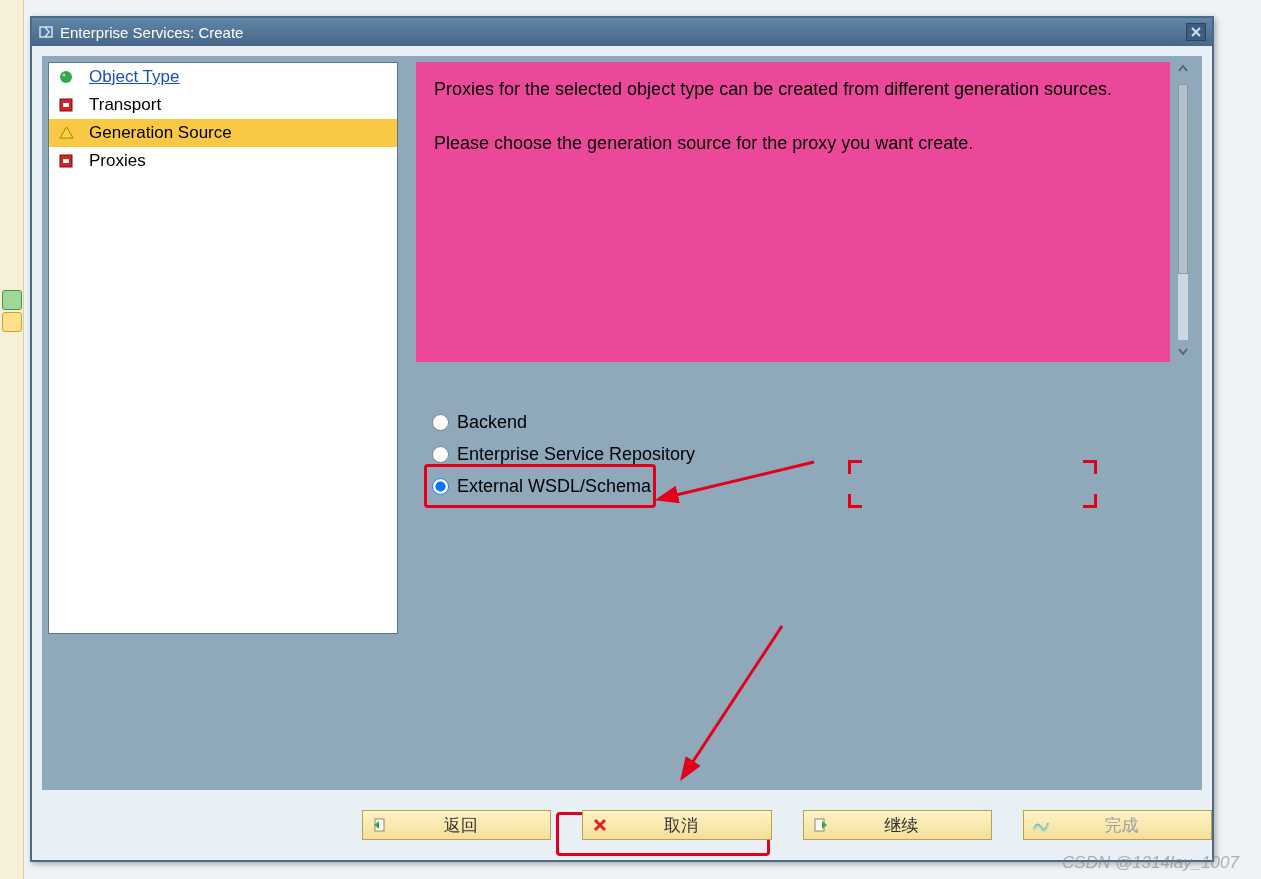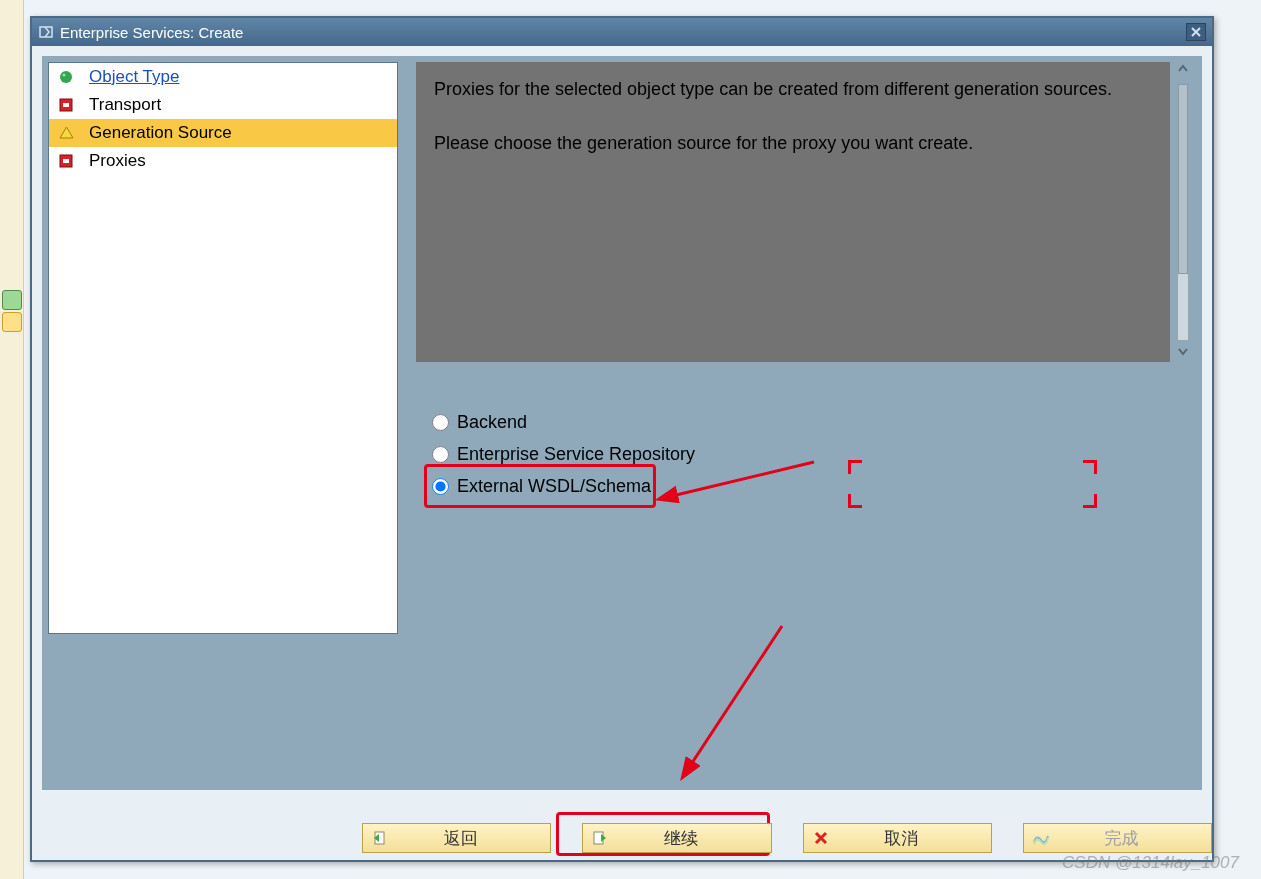--- a/index.html
+++ b/index.html
@@ -60,21 +60,21 @@
       height:28px; padding:0 8px;
       font-size:17px;
       cursor:pointer;
     }
     .steprow.sel{ background:#f9c946; }
     .step-icon{ width:18px; height:18px; margin-right:14px; display:flex;align-items:center;justify-content:center;}
     .steplink{ color:#1a4fbf; text-decoration:underline; }
 
     .descpanel{
       position:absolute; left:374px; top:6px; right:32px; height:300px;
-      background:#737373;
+      background:#ec4899;
       padding:14px 18px;
       color:#000; font-size:18px; line-height:1.5;
     }
     .scroll{
       position:absolute; right:10px; top:6px; width:18px; height:300px;
       display:flex; flex-direction:column; align-items:center; justify-content:space-between;
       color:#55646f; font-size:16px;
     }
     .scroll .track{ flex:1; width:10px; background:#cdd7de; margin:4px 0;}
     .scroll .thumb{ height:190px; background:#b5c1ca; border:1px solid #8a99a4;}
@@ -91,21 +91,21 @@
     .anno { position:absolute; border:3px solid #e2001a; pointer-events:none; }
     .corners{ position:absolute; width:245px; height:44px; pointer-events:none;}
     .corners span{ position:absolute; width:14px; height:14px; border:3px solid #e2001a;}
     .corners .tl{top:-2px;left:-2px;border-right:none;border-bottom:none;}
     .corners .tr{top:-2px;right:-2px;border-left:none;border-bottom:none;}
     .corners .bl{bottom:-2px;left:-2px;border-right:none;border-top:none;}
     .corners .br{bottom:-2px;right:-2px;border-left:none;border-top:none;}
 
     
     .footer{
-      position:absolute; left:0; right:0; bottom:0; height:44px;
+      position:absolute; left:0; right:0; bottom:13px; height:44px;
       display:flex; align-items:center; justify-content:center; gap:31px;
       padding-left:330px;
     }
     .btn{
       width:200px; height:30px;
       background:linear-gradient(#fff3c6,#f4df9a);
       border:1px solid #b9a24a;
       display:flex; align-items:center;
       font-size:17px; color:#333;
       cursor:pointer;
@@ -263,34 +263,34 @@
       <span class="bicon">
         <svg width="18" height="18" viewBox="0 0 18 18">
             <rect x="4" y="3" width="9" height="12" fill="#fff" stroke="#8a8a6a"></rect>
             <path d="M3 9 L8 5 L8 13 z" fill="#3faa3f"></path>
           </svg>
       </span>
       <span class="blabel">返回</span>
     </div>
     <div class="btn">
       <span class="bicon">
+        <svg width="16" height="16" viewBox="0 0 16 16">
+            <path d="M3 3 L13 13 M13 3 L3 13" stroke="#d22" stroke-width="3"></path>
+          </svg>
+      </span>
+      <span class="blabel">取消</span>
+    </div>
+    <div class="btn">
+      <span class="bicon">
         <svg width="18" height="18" viewBox="0 0 18 18">
             <rect x="3" y="3" width="9" height="12" fill="#fff" stroke="#8a8a6a"></rect>
             <path d="M15 9 L10 5 L10 13 z" fill="#3faa3f"></path>
           </svg>
       </span>
       <span class="blabel">继续</span>
-    </div>
-    <div class="btn">
-      <span class="bicon">
-        <svg width="16" height="16" viewBox="0 0 16 16">
-            <path d="M3 3 L13 13 M13 3 L3 13" stroke="#d22" stroke-width="3"></path>
-          </svg>
-      </span>
-      <span class="blabel">取消</span>
     </div>
     <div class="btn disabled">
       <span class="bicon">
         <svg width="18" height="16" viewBox="0 0 18 16">
             <path d="M2 12 Q5 4 9 10 Q13 16 16 6" fill="none" stroke="#7fb7d9" stroke-width="2"></path>
             <path d="M2 14 Q5 6 9 12 Q13 18 16 8" fill="none" stroke="#bde0a8" stroke-width="2"></path>
           </svg>
       </span>
       <span class="blabel">完成</span>
     </div>

